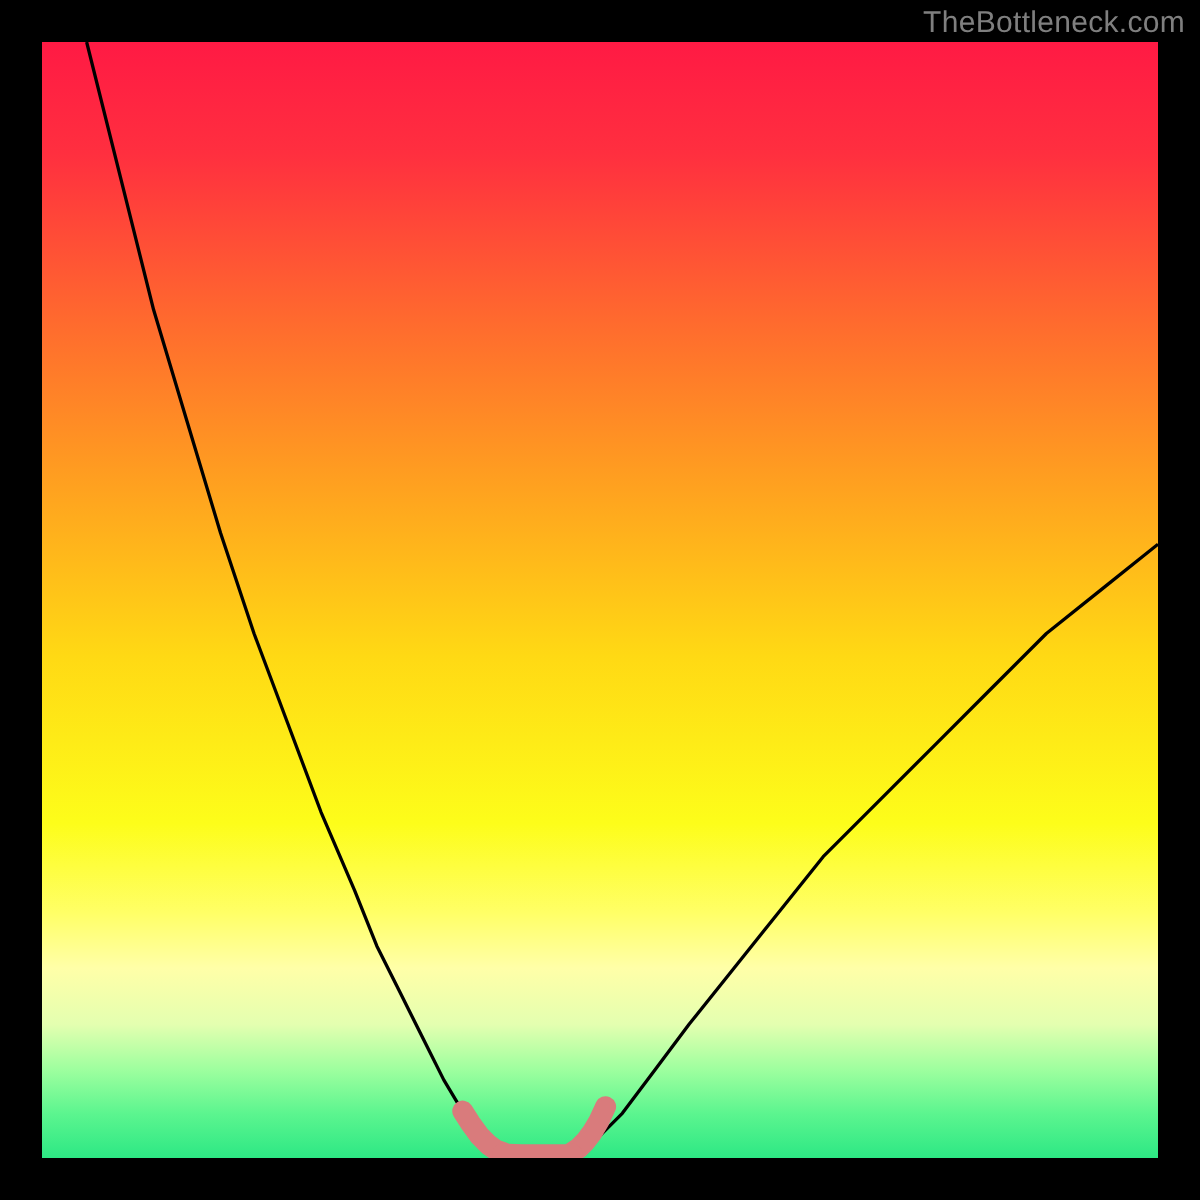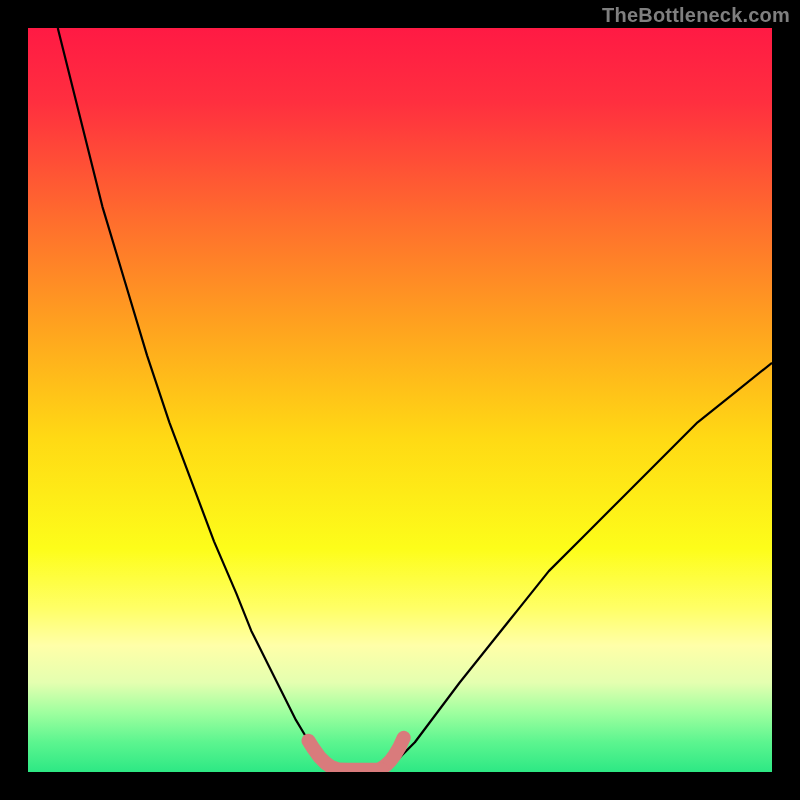--- a/index.html
+++ b/index.html
@@ -16,21 +16,21 @@
     width: 800px;
     height: 800px;
     background: #000;
   }
   .watermark {
     position: absolute;
     top: 4px;
     right: 10px;
     color: #7f7f7f;
     font-size: 20px;
-    font-weight: 700;
+    font-weight: 400;
     z-index: 10;
     letter-spacing: 0.2px;
   }
   svg {
     position: absolute;
     top: 0;
     left: 0;
   }
 </style>
 </head>

